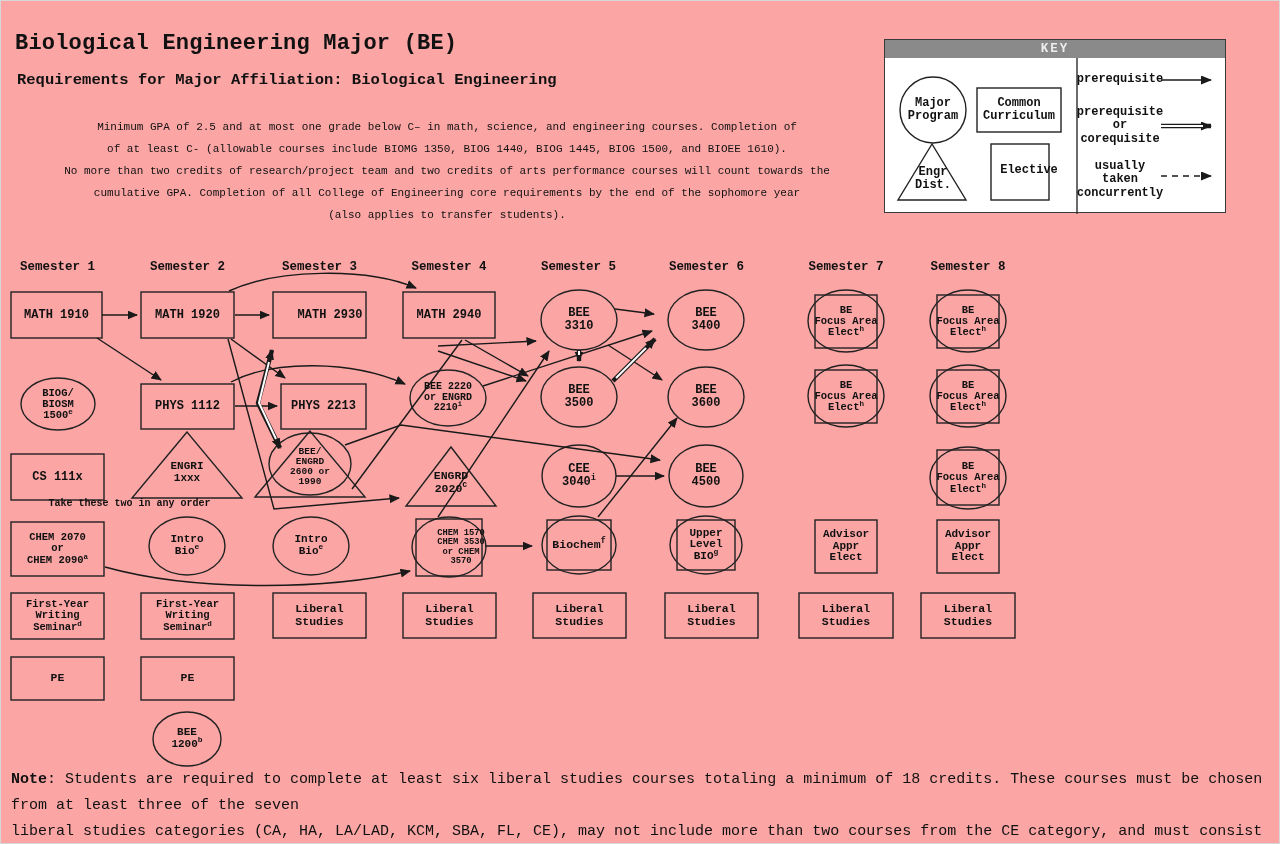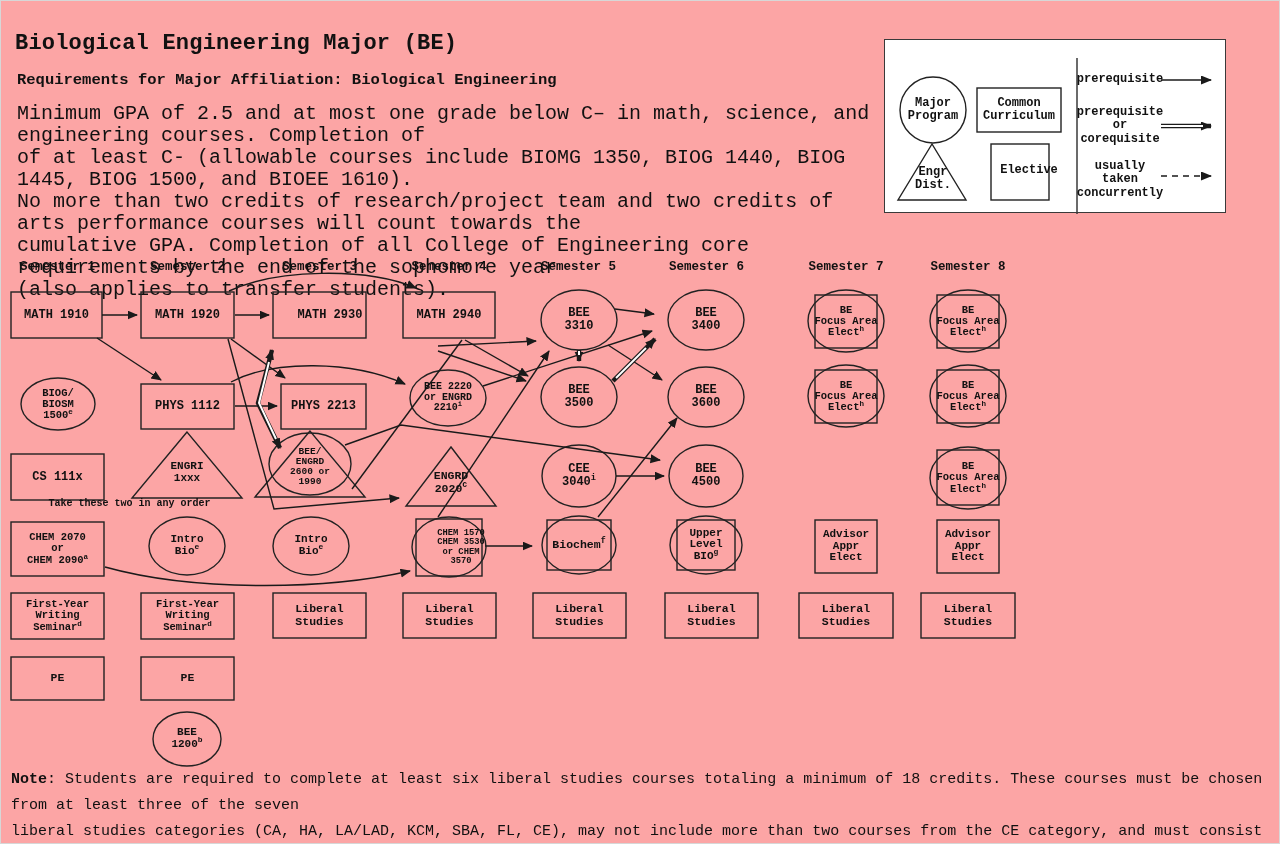--- a/index.html
+++ b/index.html
@@ -2,21 +2,21 @@
 <html><head>
 <meta charset="utf-8">
 <style>
   html,body{margin:0;padding:0;background:#e9e9e9;}
   .page{position:relative;width:1280px;height:844px;background:#fca5a5;overflow:hidden;
         font-family:Liberation Mono, monospace;color:#111;border:1px solid #d7d7d7;box-sizing:border-box;}
   .abs{position:absolute;}
   
   .title{left:14px;top:30px;font-size:22px;font-weight:bold;letter-spacing:.2px;}
   .subtitle{left:16px;top:70px;font-size:15.5px;font-weight:bold;}
-  .para{left:16px;top:102px;width:860px;font-size:20px;line-height:22px;}
+  .para{left:16px;top:115px;width:860px;font-size:11px;line-height:22px;text-align:center;}
   .para span{display:block;}
   
   .note{left:10px;top:766px;width:1264px;font-size:15px;line-height:26px;}
   .note .ln{display:block;}
   .b{font-weight:bold;}
   
   .node{display:flex;flex-direction:column;align-items:center;justify-content:center;
         text-align:center;font-weight:bold;line-height:1.06;}
   .node span{display:block;}
   .node .ln{display:block;}
@@ -44,20 +44,21 @@
   <div class="abs subtitle">Requirements for Major Affiliation:  Biological Engineering</div>
   <div class="abs para">
     <span>Minimum  GPA of  2.5 and at most one grade below C– in math, science, and engineering courses. Completion of</span>
     <span>of at least C- (allowable courses include BIOMG 1350, BIOG 1440, BIOG 1445, BIOG 1500, and BIOEE 1610).</span>
     <span>No more than two credits of research/project team and two credits of arts performance courses will count towards the</span>
     <span>cumulative GPA. Completion of all College of Engineering core requirements by the end of the sophomore year</span>
     <span>(also applies to transfer students).</span>
   </div>
 
   <div class="abs key">
+    <div class="key-head">KEY</div>
     <svg width="342" height="174" viewBox="0 0 342 174">
       <defs>
         <marker id="kah" markerUnits="userSpaceOnUse" markerWidth="12" markerHeight="10" refX="10" refY="4.5" orient="auto">
           <path d="M0,0 L11,4.5 L0,9 z" fill="#1a1a1a"></path>
         </marker>
       </defs>
       <line x1="192" y1="18" x2="192" y2="174" stroke="#3a3a3a" stroke-width="1.5"></line>
       <circle cx="48" cy="70" r="33" fill="none" stroke="#222" stroke-width="1.4"></circle>
       <rect x="92" y="48" width="84" height="44" fill="none" stroke="#222" stroke-width="1.4"></rect>
       <polygon points="47,104 13,160 81,160" fill="none" stroke="#222" stroke-width="1.4"></polygon>

